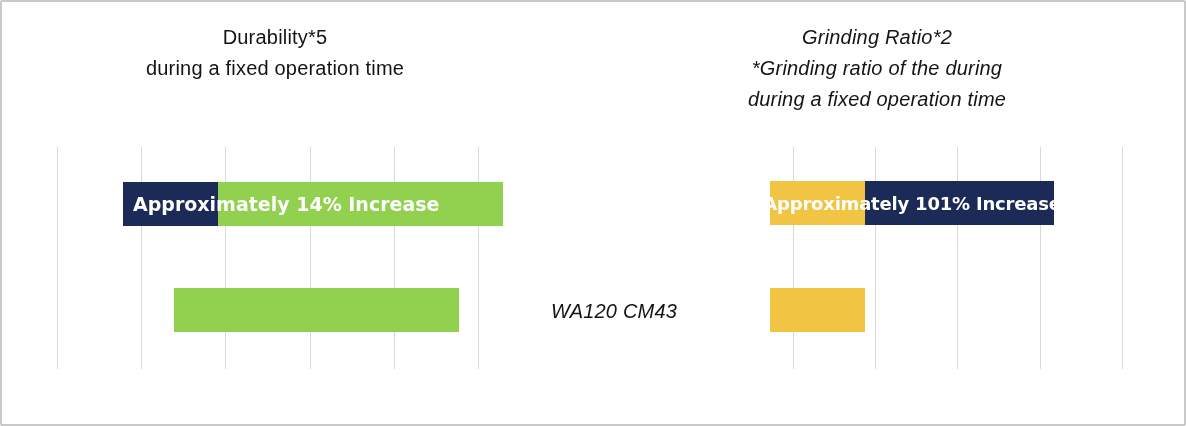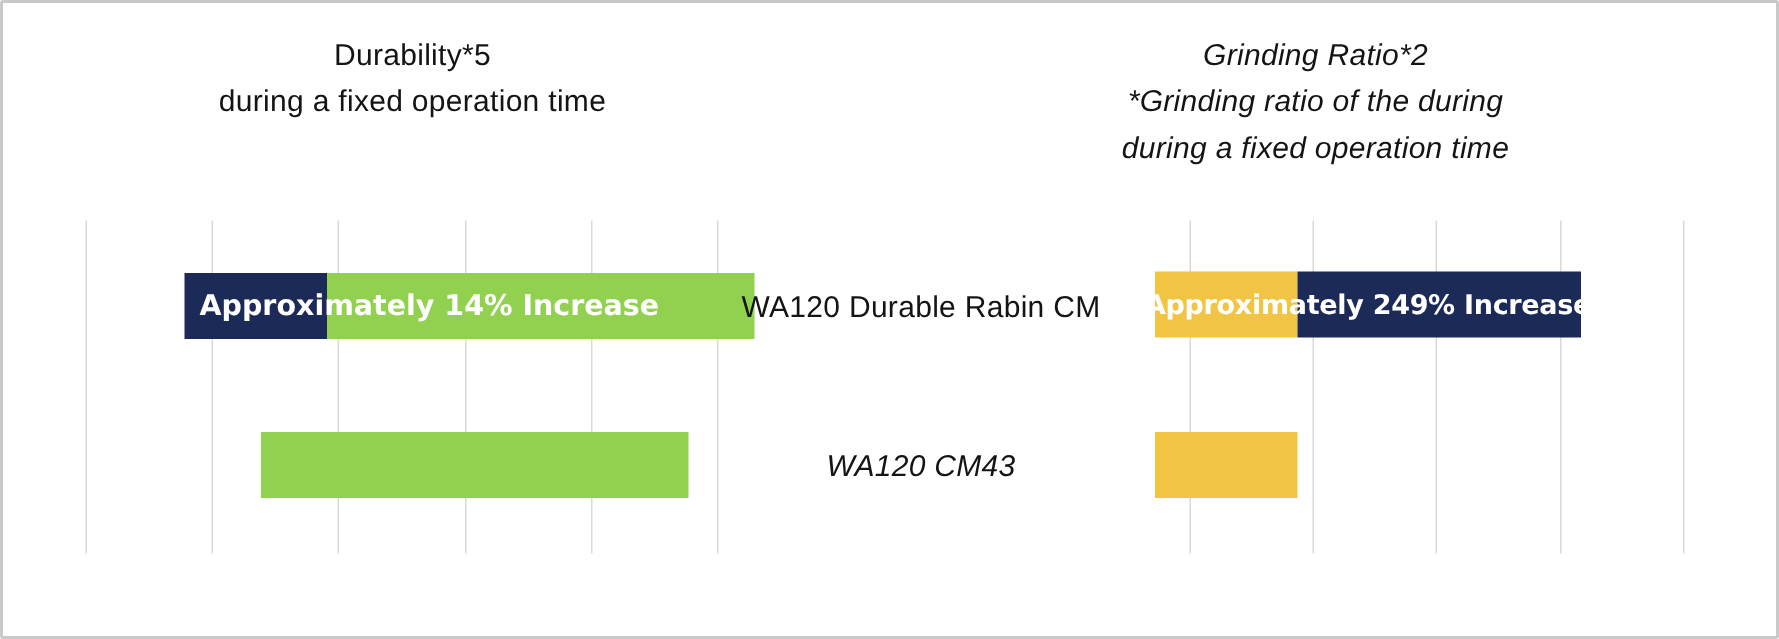--- a/index.html
+++ b/index.html
@@ -111,23 +111,22 @@
     <div class="bar-label">Approximately 14% Increase</div>
   </div>
 
   <div class="bar" id="bar-dur-bottom">
     <div class="seg green" style="width:100%"></div>
   </div>
 
   <div class="bar" id="bar-gr-top">
     <div class="seg yellow" style="width:95px"></div>
     <div class="seg navy" style="width:189px"></div>
-    <div class="bar-label">Approximately 249% Increase</div>
+    <div class="bar-label">Approximately 101% Increase</div>
   </div>
 
   <div class="bar" id="bar-gr-bottom">
     <div class="seg yellow" style="width:100%"></div>
   </div>
 
-  <div class="cat-label" id="cat-top">WA120 Durable Rabin CM</div>
   <div class="cat-label" id="cat-bottom">WA120 CM43</div>
 
 </div>
 
 </body></html>

